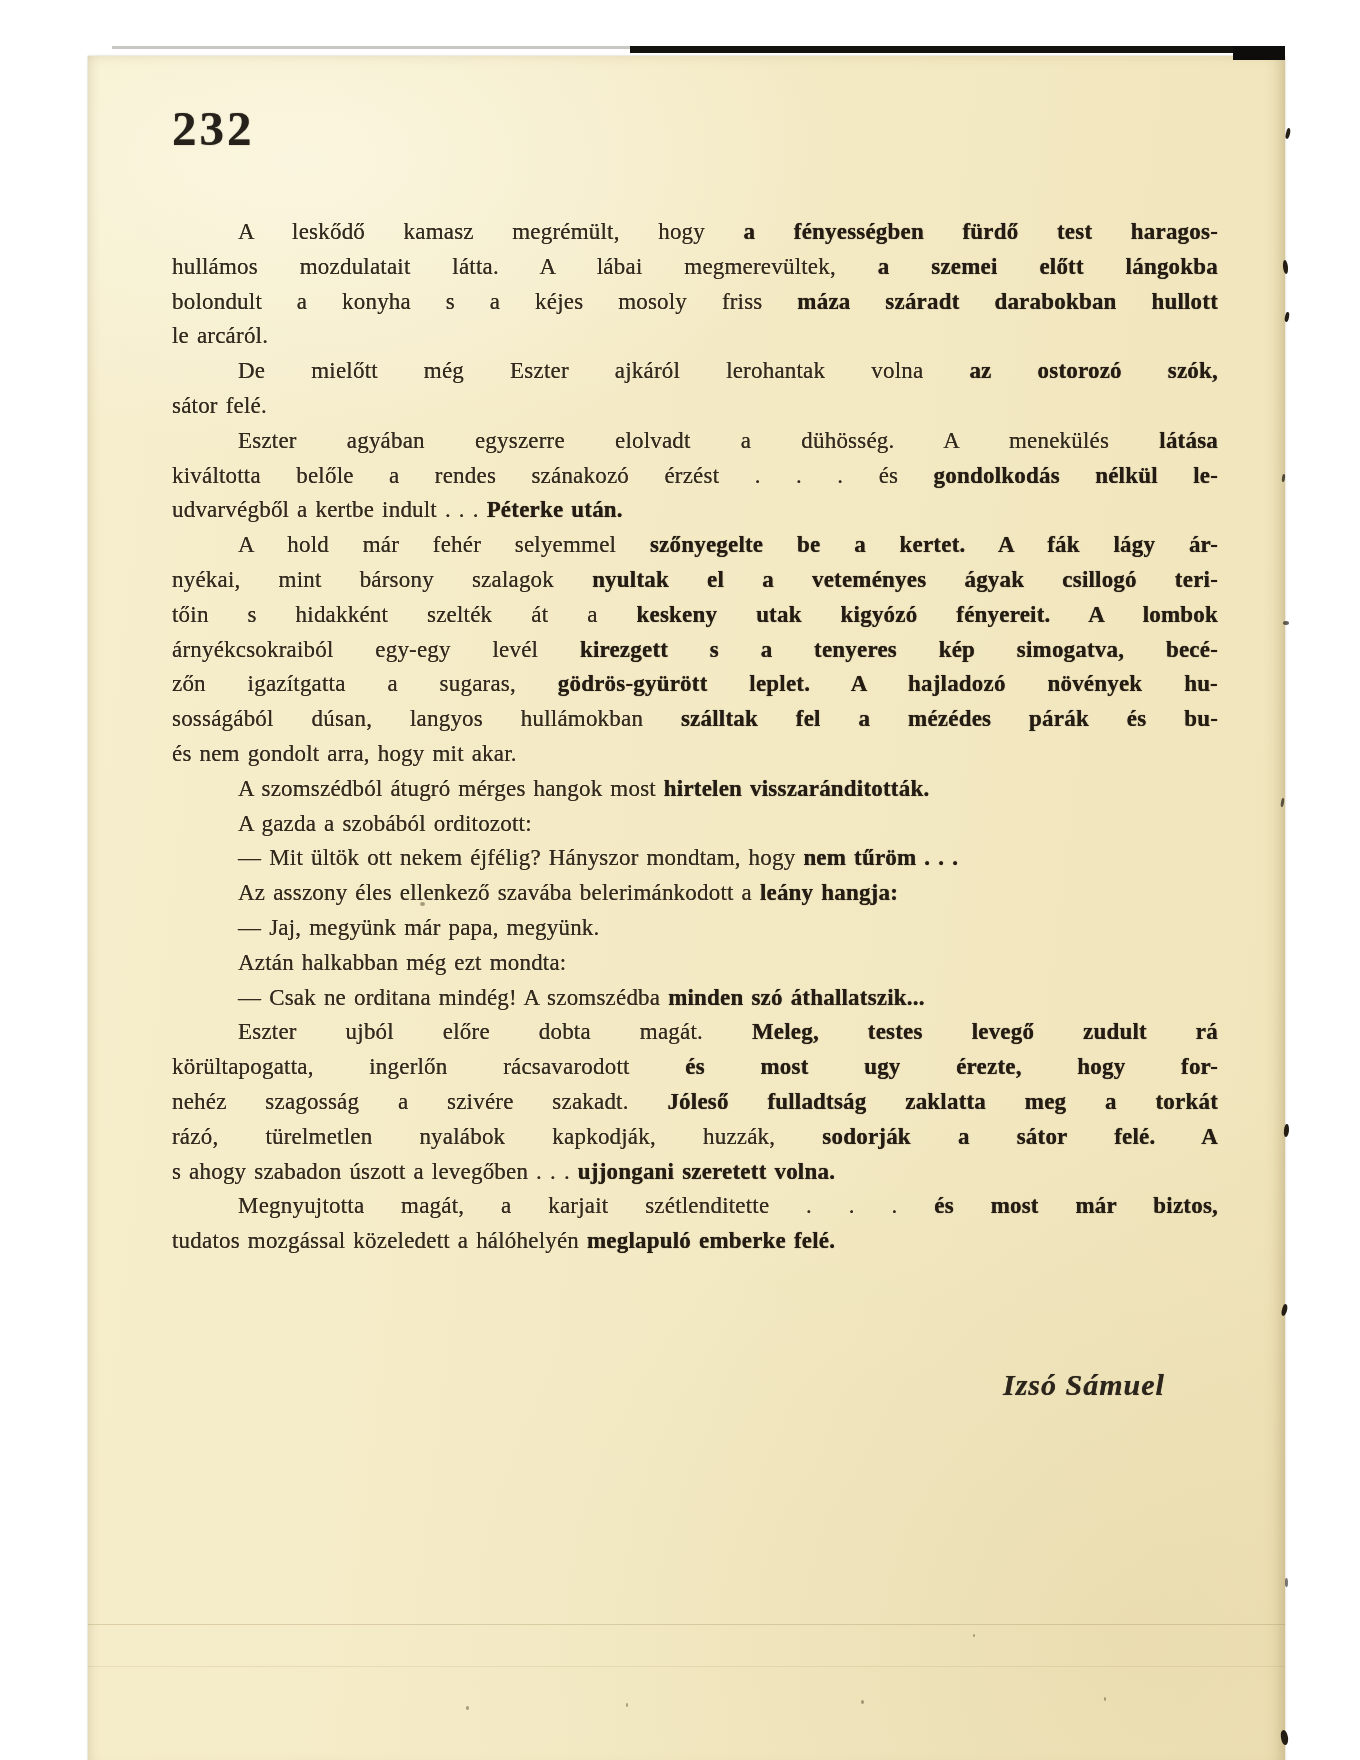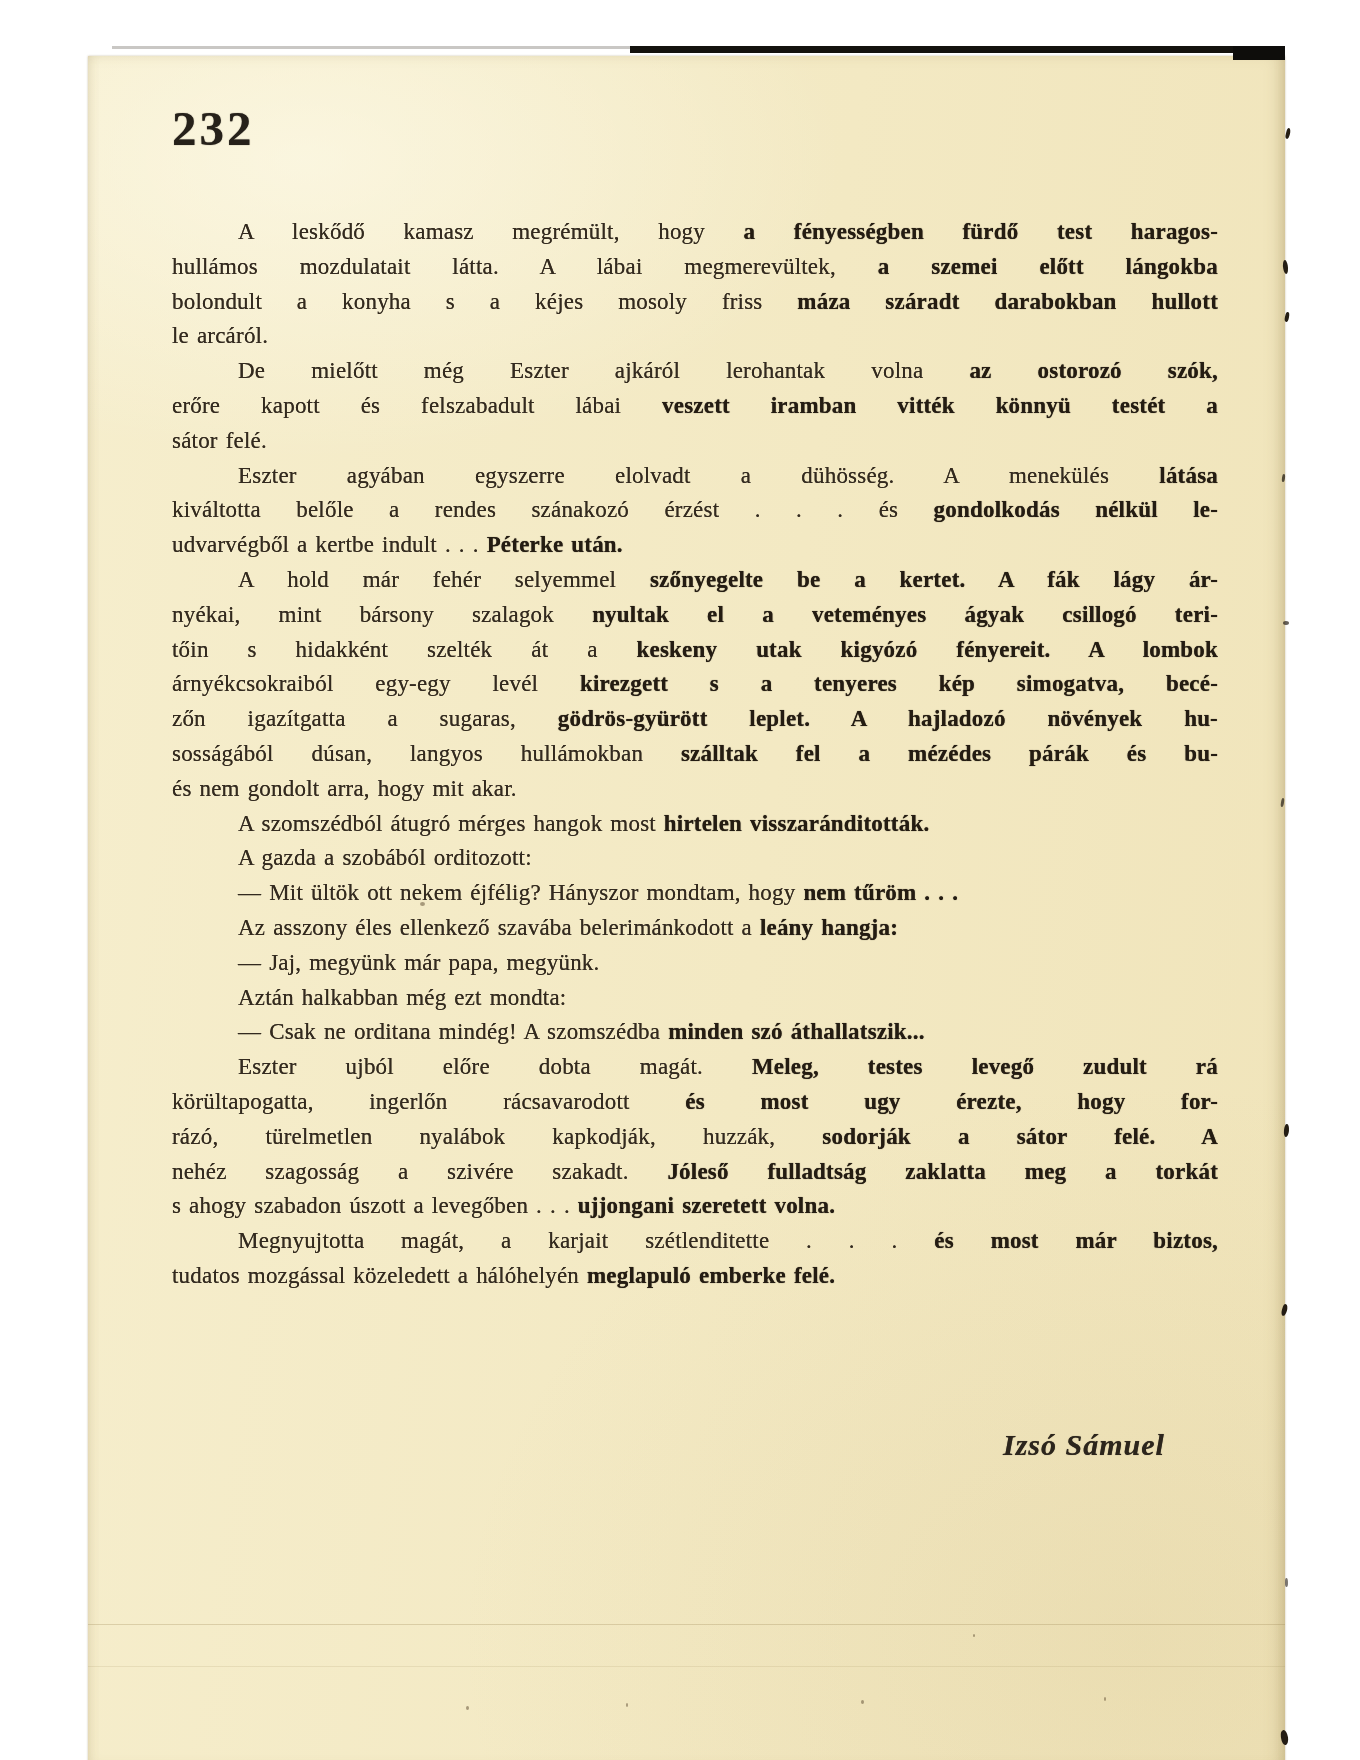--- a/index.html
+++ b/index.html
@@ -66,21 +66,21 @@
     text-align: justify;
     overflow: hidden;
   }
   
   .line:not(.last)::after { content: ""; display: inline-block; width: 100%; height: 0; }
   .line.first { padding-left: 66px; }
   .line b { font-weight: 700; color: #241c12; text-shadow: 0 0 0.8px rgba(30,23,15,0.9); }
 
   .signature {
     position: absolute;
-    left: 1003px; top: 1384px;
+    left: 1003px; top: 1324px;
     font-size: 30px;
     font-style: italic;
     font-weight: 700;
     color: #2c251c;
     letter-spacing: 1px;
     text-shadow: 0 0 0.7px rgba(44,37,28,0.8);
     text-align: right;
   }
 </style>
 </head>
@@ -98,43 +98,42 @@
   <div class="crease2"></div>
 
   <div class="pagenum">232</div>
 
   <div class="body-text">
       <div class="line first"><span>A leskődő kamasz megrémült, hogy </span><b>a fényességben fürdő test haragos-</b></div>
       <div class="line"><span>hullámos mozdulatait látta. A lábai megmerevültek, </span><b>a szemei előtt lángokba</b></div>
       <div class="line"><span>bolondult a konyha s a kéjes mosoly friss </span><b>máza száradt darabokban hullott</b></div>
       <div class="line last"><span>le arcáról.</span></div>
       <div class="line first"><span>De mielőtt még Eszter ajkáról lerohantak volna </span><b>az ostorozó szók,</b></div>
-      <div class="line"><span>erőre kapott és felszabadult lábai </span><b>veszett iramban vitték könnyü testét a</b></div>
       <div class="line last"><span>sátor felé.</span></div>
       <div class="line first"><span>Eszter agyában egyszerre elolvadt a dühösség. A menekülés </span><b>látása</b></div>
       <div class="line"><span>kiváltotta belőle a rendes szánakozó érzést . . . és </span><b>gondolkodás nélkül le-</b></div>
       <div class="line last"><span>udvarvégből a kertbe indult . . . </span><b>Péterke után.</b></div>
       <div class="line first"><span>A hold már fehér selyemmel </span><b>szőnyegelte be a kertet. A fák lágy ár-</b></div>
       <div class="line"><span>nyékai, mint bársony szalagok </span><b>nyultak el a veteményes ágyak csillogó teri-</b></div>
       <div class="line"><span>tőin s hidakként szelték át a </span><b>keskeny utak kigyózó fényereit. A lombok</b></div>
       <div class="line"><span>árnyékcsokraiból egy-egy levél </span><b>kirezgett s a tenyeres kép simogatva, becé-</b></div>
       <div class="line"><span>zőn igazítgatta a sugaras, </span><b>gödrös-gyürött leplet. A hajladozó növények hu-</b></div>
       <div class="line"><span>sosságából dúsan, langyos hullámokban </span><b>szálltak fel a mézédes párák és bu-</b></div>
       <div class="line last"><span>és nem gondolt arra, hogy mit akar.</span></div>
       <div class="line first last"><span>A szomszédból átugró mérges hangok most </span><b>hirtelen visszaránditották.</b></div>
       <div class="line first last"><span>A gazda a szobából orditozott:</span></div>
       <div class="line first last"><span>— Mit ültök ott nekem éjfélig? Hányszor mondtam, hogy </span><b>nem tűröm . . .</b></div>
       <div class="line first last"><span>Az asszony éles ellenkező szavába belerimánkodott a </span><b>leány hangja:</b></div>
       <div class="line first last"><span>— Jaj, megyünk már papa, megyünk.</span></div>
       <div class="line first last"><span>Aztán halkabban még ezt mondta:</span></div>
       <div class="line first last"><span>— Csak ne orditana mindég! A szomszédba </span><b>minden szó áthallatszik...</b></div>
       <div class="line first"><span>Eszter ujból előre dobta magát. </span><b>Meleg, testes levegő zudult rá</b></div>
       <div class="line"><span>körültapogatta, ingerlőn rácsavarodott </span><b>és most ugy érezte, hogy for-</b></div>
+      <div class="line"><span>nehéz szagosság a szivére szakadt. </span><b>Jóleső fulladtság zaklatta meg a torkát</b></div>
       <div class="line"><span>rázó, türelmetlen nyalábok kapkodják, huzzák, </span><b>sodorják a sátor felé. A</b></div>
-      <div class="line"><span>nehéz szagosság a szivére szakadt. </span><b>Jóleső fulladtság zaklatta meg a torkát</b></div>
       <div class="line last"><span>s ahogy szabadon úszott a levegőben . . . </span><b>ujjongani szeretett volna.</b></div>
       <div class="line first"><span>Megnyujtotta magát, a karjait szétlenditette . . . </span><b>és most már biztos,</b></div>
       <div class="line last"><span>tudatos mozgással közeledett a hálóhelyén </span><b>meglapuló emberke felé.</b></div>
     </div>
 
   <div class="signature">Izsó Sámuel</div>
 
   <div>
     <span class="mark" style="left:1286px; top:84px;  width:4px; height:11px; transform:rotate(14deg);"></span>
     <span class="mark" style="left:1283px; top:216px; width:5px; height:14px; transform:rotate(-10deg); border-radius:60% 40% 60% 40%;"></span>

